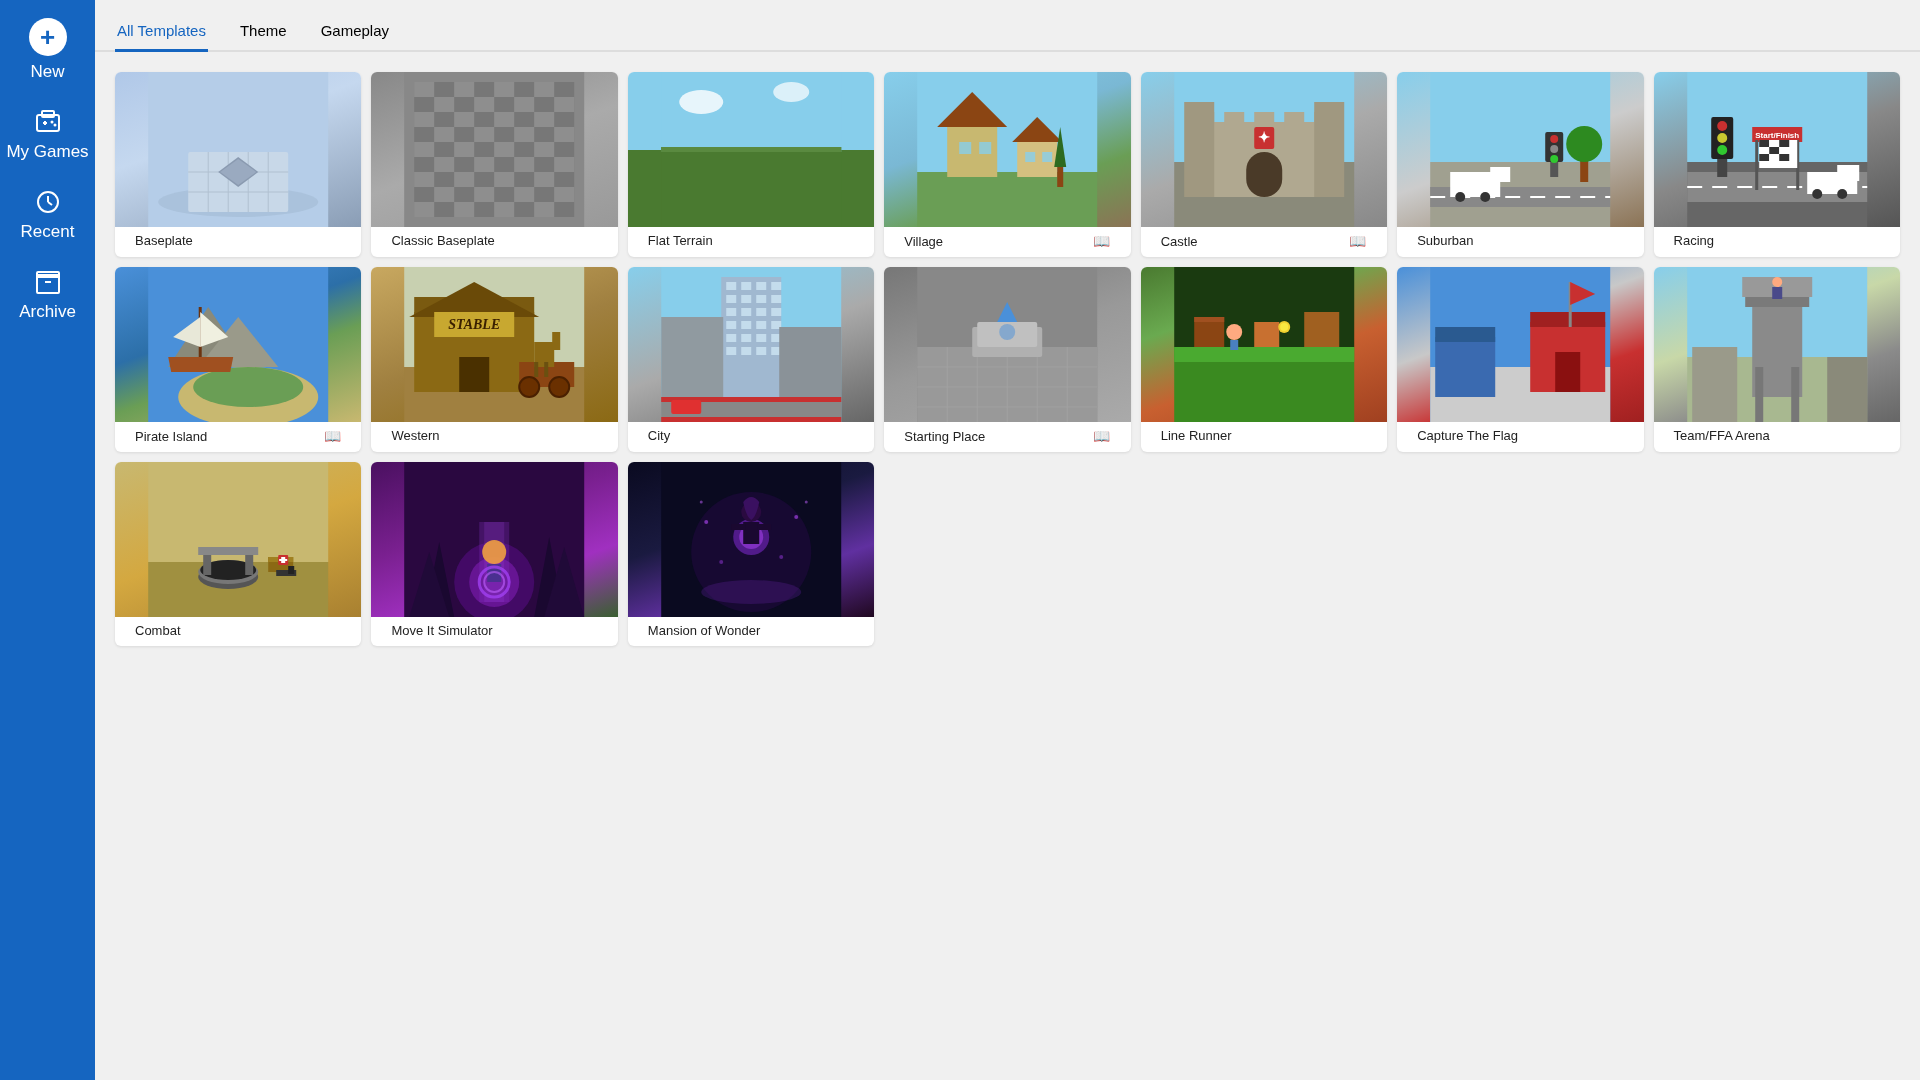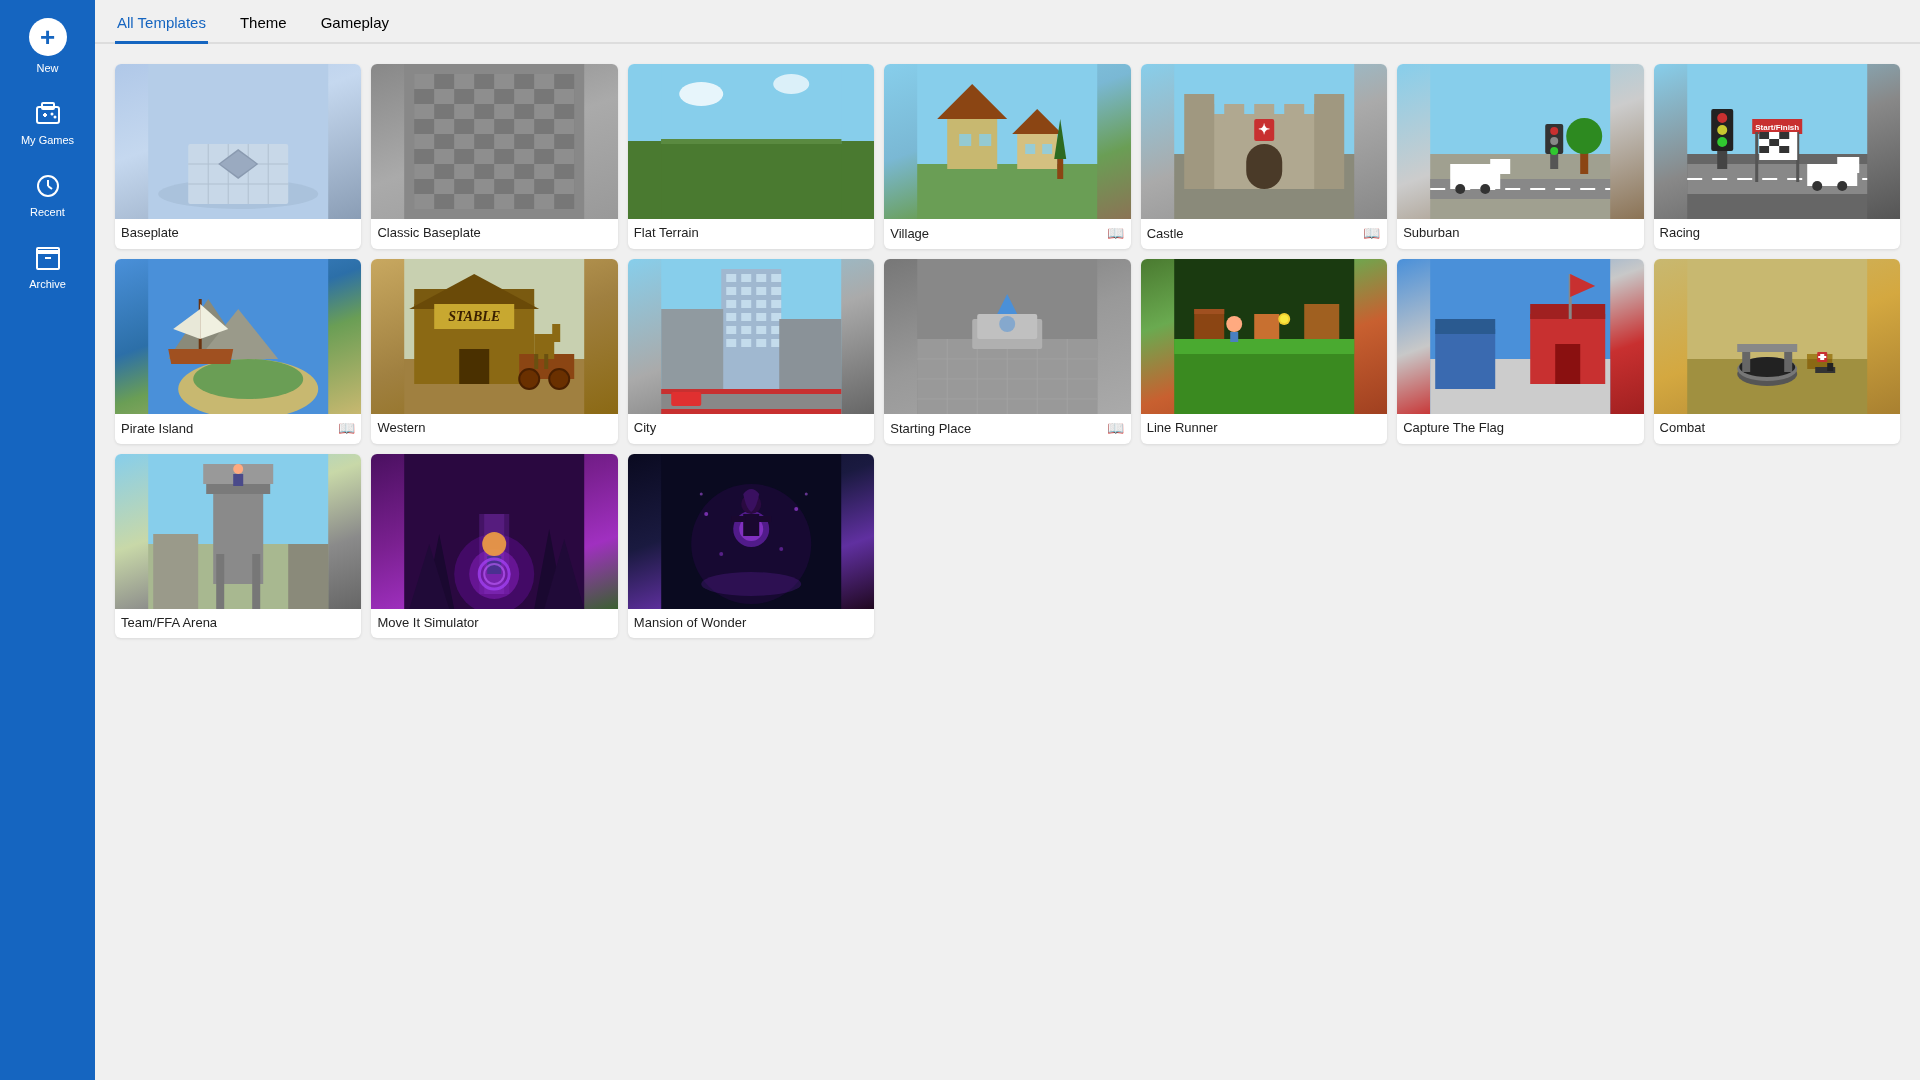--- a/index.html
+++ b/index.html
@@ -26,21 +26,21 @@
       cursor: pointer;
       border-radius: 4px;
       gap: 4px;
     }
     .sidebar-item .icon-area {
       width: 32px; height: 32px;
       display: flex; align-items: center; justify-content: center;
       font-size: 22px;
     }
     .sidebar-item .label {
-      font-size: 11px;
+      font-size: 17px;
       text-align: center;
       color: white;
     }
     .new-btn {
       background: none;
       border: none;
       cursor: pointer;
     }
     .new-icon-circle {
       width: 38px; height: 38px;
@@ -62,21 +62,21 @@
       overflow: hidden;
     }
 
     
     #tabs {
       display: flex;
       align-items: flex-end;
       padding: 0 20px;
       background: #f0f0f0;
       border-bottom: 2px solid #ddd;
-      height: 44px;
+      height: 52px;
       gap: 30px;
     }
     .tab {
       padding: 10px 2px;
       cursor: pointer;
       font-size: 15px;
       color: #000000;
       border-bottom: 3px solid transparent;
       margin-bottom: -2px;
     }
@@ -111,21 +111,21 @@
       height: 155px;
       display: flex;
       align-items: center;
       justify-content: center;
       font-size: 12px;
       color: #999;
       overflow: hidden;
       position: relative;
     }
     .card-label {
-      padding: 6px 6px 8px;
+      padding: 6px 20px 8px;
       font-size: 13px;
       color: #222;
       display: flex;
       align-items: center;
       gap: 5px;
     }
     .book-icon {
       color: #aaa;
       font-size: 14px;
       margin-left: auto;
@@ -616,20 +616,47 @@
           <rect x="5" y="70" width="60" height="60" fill="#3a6ab0"></rect>
           <rect x="5" y="60" width="60" height="15" fill="#2a5a90"></rect>
         </svg>
       </div>
       <div class="card-label">
         <span>Capture The Flag</span>
       </div>
     </div>
 
     <div class="template-card">
+      <div class="card-image bg-teamffa">
+        <svg class="thumb-svg" viewBox="0 0 180 155" xmlns="http://www.w3.org/2000/svg">
+          <rect x="0" y="0" width="180" height="90" fill="#87CEEB"></rect>
+          <rect x="0" y="90" width="180" height="65" fill="#a8b890"></rect>
+
+          <rect x="65" y="30" width="50" height="100" fill="#8a8a8a"></rect>
+          <rect x="58" y="25" width="64" height="15" fill="#7a7a7a"></rect>
+
+          <rect x="55" y="10" width="70" height="20" fill="#999"></rect>
+
+          <rect x="68" y="100" width="8" height="55" fill="#777"></rect>
+          <rect x="104" y="100" width="8" height="55" fill="#777"></rect>
+
+          <circle cx="90" cy="15" r="5" fill="#ffaa80"></circle>
+          <rect x="85" y="20" width="10" height="12" fill="#4a4a8a"></rect>
+
+          <rect x="5" y="80" width="45" height="75" fill="#9a9a8a"></rect>
+
+          <rect x="140" y="90" width="40" height="65" fill="#8a8a7a"></rect>
+        </svg>
+      </div>
+      <div class="card-label">
+        <span>Team/FFA Arena</span>
+      </div>
+    </div>
+
+    <div class="template-card">
       <div class="card-image bg-combat">
         <svg class="thumb-svg" viewBox="0 0 180 155" xmlns="http://www.w3.org/2000/svg">
           <rect x="0" y="0" width="180" height="100" fill="#c8b870"></rect>
           <rect x="0" y="100" width="180" height="55" fill="#a09040"></rect>
 
           <ellipse cx="80" cy="115" rx="30" ry="12" fill="#555"></ellipse>
           <ellipse cx="80" cy="110" rx="30" ry="12" fill="#777"></ellipse>
           <ellipse cx="80" cy="108" rx="28" ry="10" fill="#222"></ellipse>
           <rect x="55" y="88" width="8" height="25" fill="#666"></rect>
           <rect x="97" y="88" width="8" height="25" fill="#666"></rect>
@@ -645,47 +672,20 @@
           <rect x="133" y="95" width="4" height="6" fill="white"></rect>
           <rect x="131" y="97" width="8" height="2" fill="white"></rect>
         </svg>
       </div>
       <div class="card-label">
         <span>Combat</span>
       </div>
     </div>
 
     <div class="template-card">
-      <div class="card-image bg-teamffa">
-        <svg class="thumb-svg" viewBox="0 0 180 155" xmlns="http://www.w3.org/2000/svg">
-          <rect x="0" y="0" width="180" height="90" fill="#87CEEB"></rect>
-          <rect x="0" y="90" width="180" height="65" fill="#a8b890"></rect>
-
-          <rect x="65" y="30" width="50" height="100" fill="#8a8a8a"></rect>
-          <rect x="58" y="25" width="64" height="15" fill="#7a7a7a"></rect>
-
-          <rect x="55" y="10" width="70" height="20" fill="#999"></rect>
-
-          <rect x="68" y="100" width="8" height="55" fill="#777"></rect>
-          <rect x="104" y="100" width="8" height="55" fill="#777"></rect>
-
-          <circle cx="90" cy="15" r="5" fill="#ffaa80"></circle>
-          <rect x="85" y="20" width="10" height="12" fill="#4a4a8a"></rect>
-
-          <rect x="5" y="80" width="45" height="75" fill="#9a9a8a"></rect>
-
-          <rect x="140" y="90" width="40" height="65" fill="#8a8a7a"></rect>
-        </svg>
-      </div>
-      <div class="card-label">
-        <span>Team/FFA Arena</span>
-      </div>
-    </div>
-
-    <div class="template-card">
       <div class="card-image bg-moveit">
         <svg class="thumb-svg" viewBox="0 0 180 155" xmlns="http://www.w3.org/2000/svg">
           <rect x="0" y="0" width="180" height="155" fill="#2a0840"></rect>
 
           <circle cx="90" cy="120" r="40" fill="#6a10a0" opacity="0.4"></circle>
           <circle cx="90" cy="120" r="25" fill="#8a20c0" opacity="0.5"></circle>
 
           <polygon points="20,155 35,80 50,155" fill="#1a0830"></polygon>
           <polygon points="130,155 145,75 160,155" fill="#1a0830"></polygon>
           <polygon points="5,155 25,90 45,155" fill="#200a38"></polygon>

